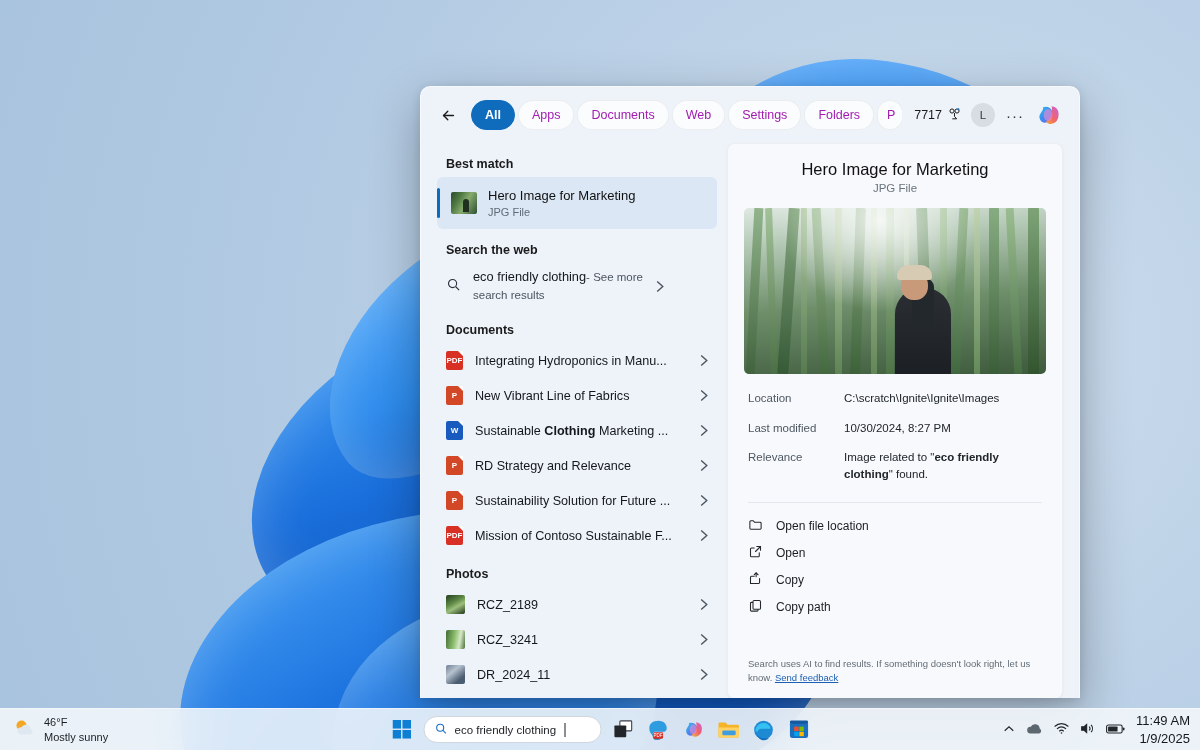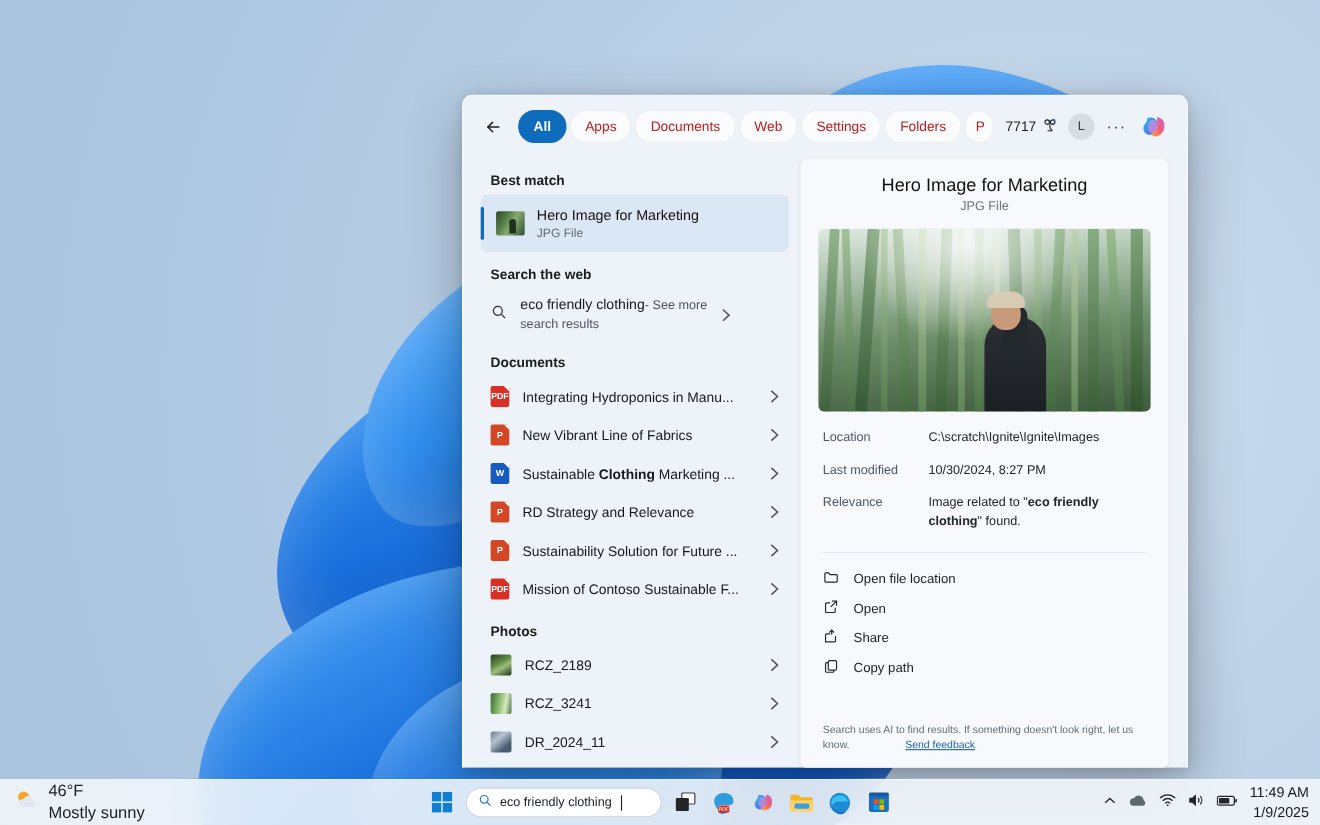--- a/index.html
+++ b/index.html
@@ -42,21 +42,21 @@
     padding: 0 16px 0 12px; gap: 8px;
   }
   .back-btn {
     width: 30px; height: 30px; border-radius: 6px;
     display: flex; align-items: center; justify-content: center;
     color: #1b1b1b; flex: none;
   }
   .pills { display: flex; align-items: center; gap: 3px; overflow: hidden; flex: 1; min-width: 0; }
   .pill {
     height: 30px; padding: 0 13px; border-radius: 16px;
-    background: #fbfcfe; color: #b91c1c;
+    background: #fbfcfe; color: #a21caf;
     font-size: 12.5px; display: flex; align-items: center;
     white-space: nowrap; flex: none;
     border: 1px solid rgba(0,0,0,0.06);
   }
   .pill.active { background: #0f6cbd; color: #fff; font-weight: 600; border-color: #0f6cbd; }
   .pill.clipped { width: 26px; padding: 0 0 0 9px; overflow: hidden; }
   .hdr-right { display: flex; align-items: center; gap: 9px; flex: none; margin-left: 4px; }
   .rewards { display: flex; align-items: center; gap: 5px; font-size: 12.5px; color: #1b1b1b; }
   .avatar {
     width: 24px; height: 24px; border-radius: 50%;
@@ -183,32 +183,32 @@
   .actions { margin: 10px 20px 0 20px; }
   .action {
     display: flex; align-items: center; gap: 13px; height: 27px;
     font-size: 12px; color: #1b1f23; border-radius: 4px;
   }
   .action svg { flex: none; }
 
   .footnote {
     margin: auto 20px 12px 20px; font-size: 9.5px; color: #636d77; line-height: 1.55;
   }
-  .footnote a { color: #1a5fb4; text-decoration: underline; margin-left: 48px; }
+  .footnote a { color: #1a5fb4; text-decoration: underline; }
 
   
   .taskbar {
     position: absolute; left: 0; right: 0; bottom: 0; height: 42px;
     background: rgba(243,247,251,0.88);
     backdrop-filter: blur(18px);
     display: flex; align-items: center;
     border-top: 1px solid rgba(255,255,255,0.5);
   }
   .weather { display: flex; align-items: center; gap: 8px; padding-left: 12px; width: 190px; }
-  .weather-txt { font-size: 15px; color: #1a1f24; line-height: 1.3; }
+  .weather-txt { font-size: 11px; color: #1a1f24; line-height: 1.3; }
   .tb-center {
     position: absolute; left: 50%; transform: translateX(-50%);
     display: flex; align-items: center; gap: 9px;
   }
   .start-btn { width: 26px; height: 26px; display: flex; align-items: center; justify-content: center; }
   .tb-search {
     width: 178px; height: 27px; border-radius: 14px; background: #fff;
     border: 1px solid #cfd6de; display: flex; align-items: center;
     gap: 7px; padding: 0 10px;
   }
@@ -518,21 +518,21 @@
         </div>
         <div class="action">
           <span>
             <svg width="15" height="15" viewBox="0 0 24 24" fill="none" stroke="#23282d" stroke-width="1.7" stroke-linecap="round" stroke-linejoin="round">
                 <path d="M4 20V10a1.5 1.5 0 0 1 1.5-1.5H10"></path>
                 <path d="M4 20h13a1.5 1.5 0 0 0 1.5-1.5V12"></path>
                 <path d="M13 3v6"></path>
                 <path d="M10 6l3-3 3 3"></path>
               </svg>
           </span>
-          <span>Share</span>
+          <span>Copy</span>
         </div>
         <div class="action">
           <span>
             <svg width="15" height="15" viewBox="0 0 24 24" fill="none" stroke="#23282d" stroke-width="1.7" stroke-linejoin="round">
                 <rect x="8" y="4" width="12" height="14" rx="1.8"></rect>
                 <path d="M16 18v1.5A1.5 1.5 0 0 1 14.5 21h-9A1.5 1.5 0 0 1 4 19.5v-11A1.5 1.5 0 0 1 5.5 7H8"></path>
               </svg>
           </span>
           <span>Copy path</span>
         </div>

